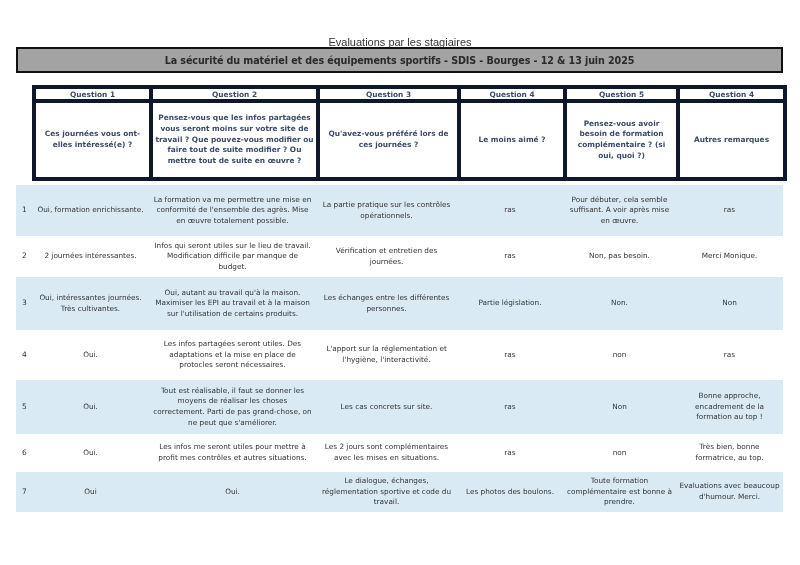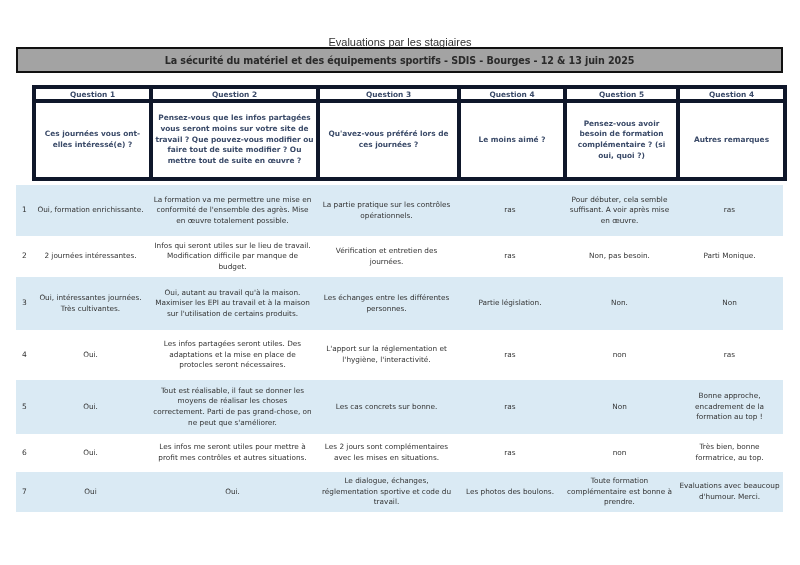--- a/index.html
+++ b/index.html
@@ -119,21 +119,21 @@
       <td>Pour débuter, cela semble suffisant. A voir après mise en œuvre.</td>
       <td>ras</td>
     </tr>
     <tr class="plain r2">
       <td class="num">2</td>
       <td>2 journées intéressantes.</td>
       <td>Infos qui seront utiles sur le lieu de travail. Modification difficile par manque de budget.</td>
       <td>Vérification et entretien des journées.</td>
       <td>ras</td>
       <td>Non, pas besoin.</td>
-      <td>Parti Monique.</td>
+      <td>Merci Monique.</td>
     </tr>
     <tr class="shade r3">
       <td class="num">3</td>
       <td>Oui, intéressantes journées. Très cultivantes.</td>
       <td>Oui, autant au travail qu'à la maison. Maximiser les EPI au travail et à la maison sur l'utilisation de certains produits.</td>
       <td>Les échanges entre les différentes personnes.</td>
       <td>Partie législation.</td>
       <td>Non.</td>
       <td>Non</td>
     </tr>
@@ -143,21 +143,21 @@
       <td>Les infos partagées seront utiles. Des adaptations et la mise en place de protocles seront nécessaires.</td>
       <td>L'apport sur la réglementation et l'hygiène, l'interactivité.</td>
       <td>ras</td>
       <td>non</td>
       <td>ras</td>
     </tr>
     <tr class="shade r5">
       <td class="num">5</td>
       <td>Oui.</td>
       <td>Tout est réalisable, il faut se donner les moyens de réalisar les choses correctement. Parti de pas grand-chose, on ne peut que s'améliorer.</td>
-      <td>Les cas concrets sur bonne.</td>
+      <td>Les cas concrets sur site.</td>
       <td>ras</td>
       <td>Non</td>
       <td>Bonne approche, encadrement de la formation au top !</td>
     </tr>
     <tr class="plain r6">
       <td class="num">6</td>
       <td>Oui.</td>
       <td>Les infos me seront utiles pour mettre à profit mes contrôles et autres situations.</td>
       <td>Les 2 jours sont complémentaires avec les mises en situations.</td>
       <td>ras</td>

